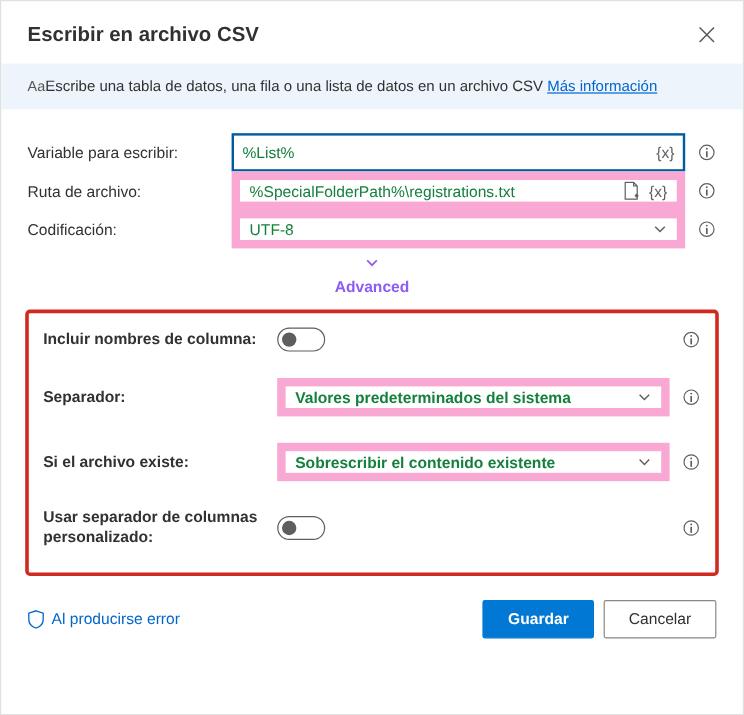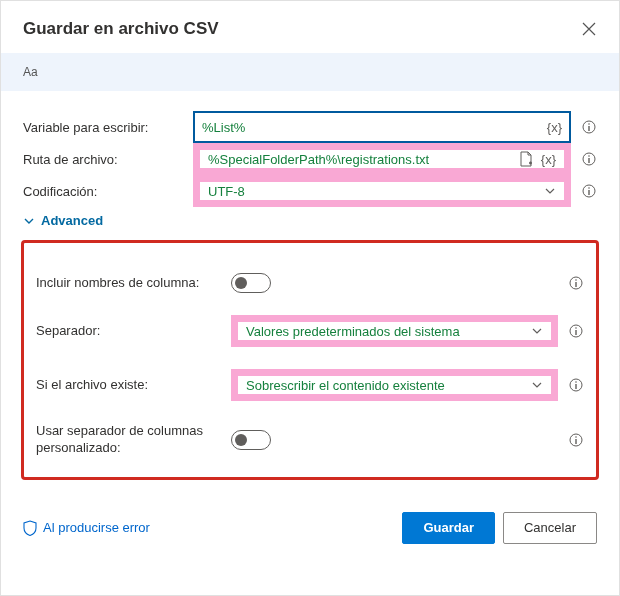--- a/index.html
+++ b/index.html
@@ -109,29 +109,31 @@
   }
   .select-caret {
     color: #605e5c;
   }
   .advanced-toggle {
     display: flex;
     align-items: center;
     gap: 6px;
     font-size: 13px;
     font-weight: 600;
-    color: #0369a1;
+    color: #8b5cf6;
     cursor: pointer;
     margin: 6px 0 12px 0;
+    flex-direction: column;
   }
   .adv-box {
     border: 3px solid #d02a20;
     border-radius: 4px;
-    padding: 30px 12px 10px 12px;
-    margin: 12px -2px;
+    padding: 12px 12px 10px 12px;
+    margin: 0 -2px;
+    font-weight: bold;
   }
   .adv-box .row { margin-bottom: 22px; }
   .adv-box .row:last-child { margin-bottom: 10px; }
   .adv-box .label { width: 195px; line-height: 1.3; }
   .adv-box .field-wrap { justify-content: space-between; }
   .toggle {
     width: 40px;
     height: 20px;
     border: 1px solid #605e5c;
     border-radius: 10px;
@@ -183,30 +185,33 @@
     color: #323130;
   }
   svg { display: block; }
 </style>
 </head>
 <body>
 
 <div class="dialog">
 
   <div class="header">
-    <h1>Guardar en archivo CSV</h1>
+    <h1>Escribir en archivo CSV</h1>
     <div class="close-x">
       <svg width="14" height="14" viewBox="0 0 14 14">
           <path d="M1 1 L13 13 M13 1 L1 13" stroke="currentColor" stroke-width="1.2" fill="none"></path>
         </svg>
     </div>
   </div>
 
   <div class="info-banner">
     <span class="aa">Aa</span>
+    <span>
+      <span>Escribe una tabla de datos, una fila o una lista de datos en un archivo CSV </span><span class="info-link">Más información</span>
+    </span>
   </div>
 
   <div class="body">
 
     <div class="row">
       <div class="label">Variable para escribir:</div>
       <div class="field-wrap">
         <div class="text-input focused">
           <span class="input-inner">%List%</span>
           <div class="r-icons">

